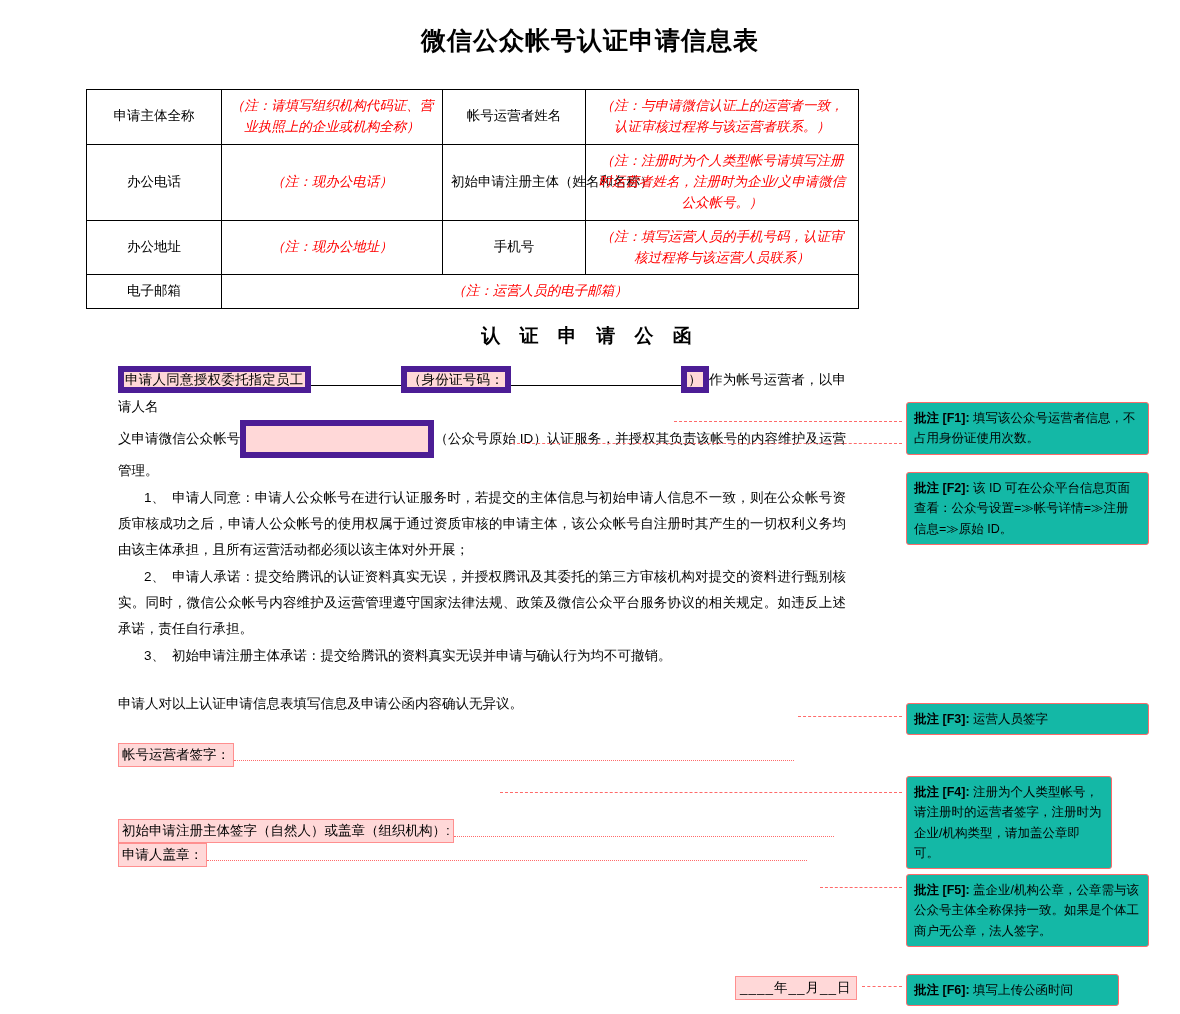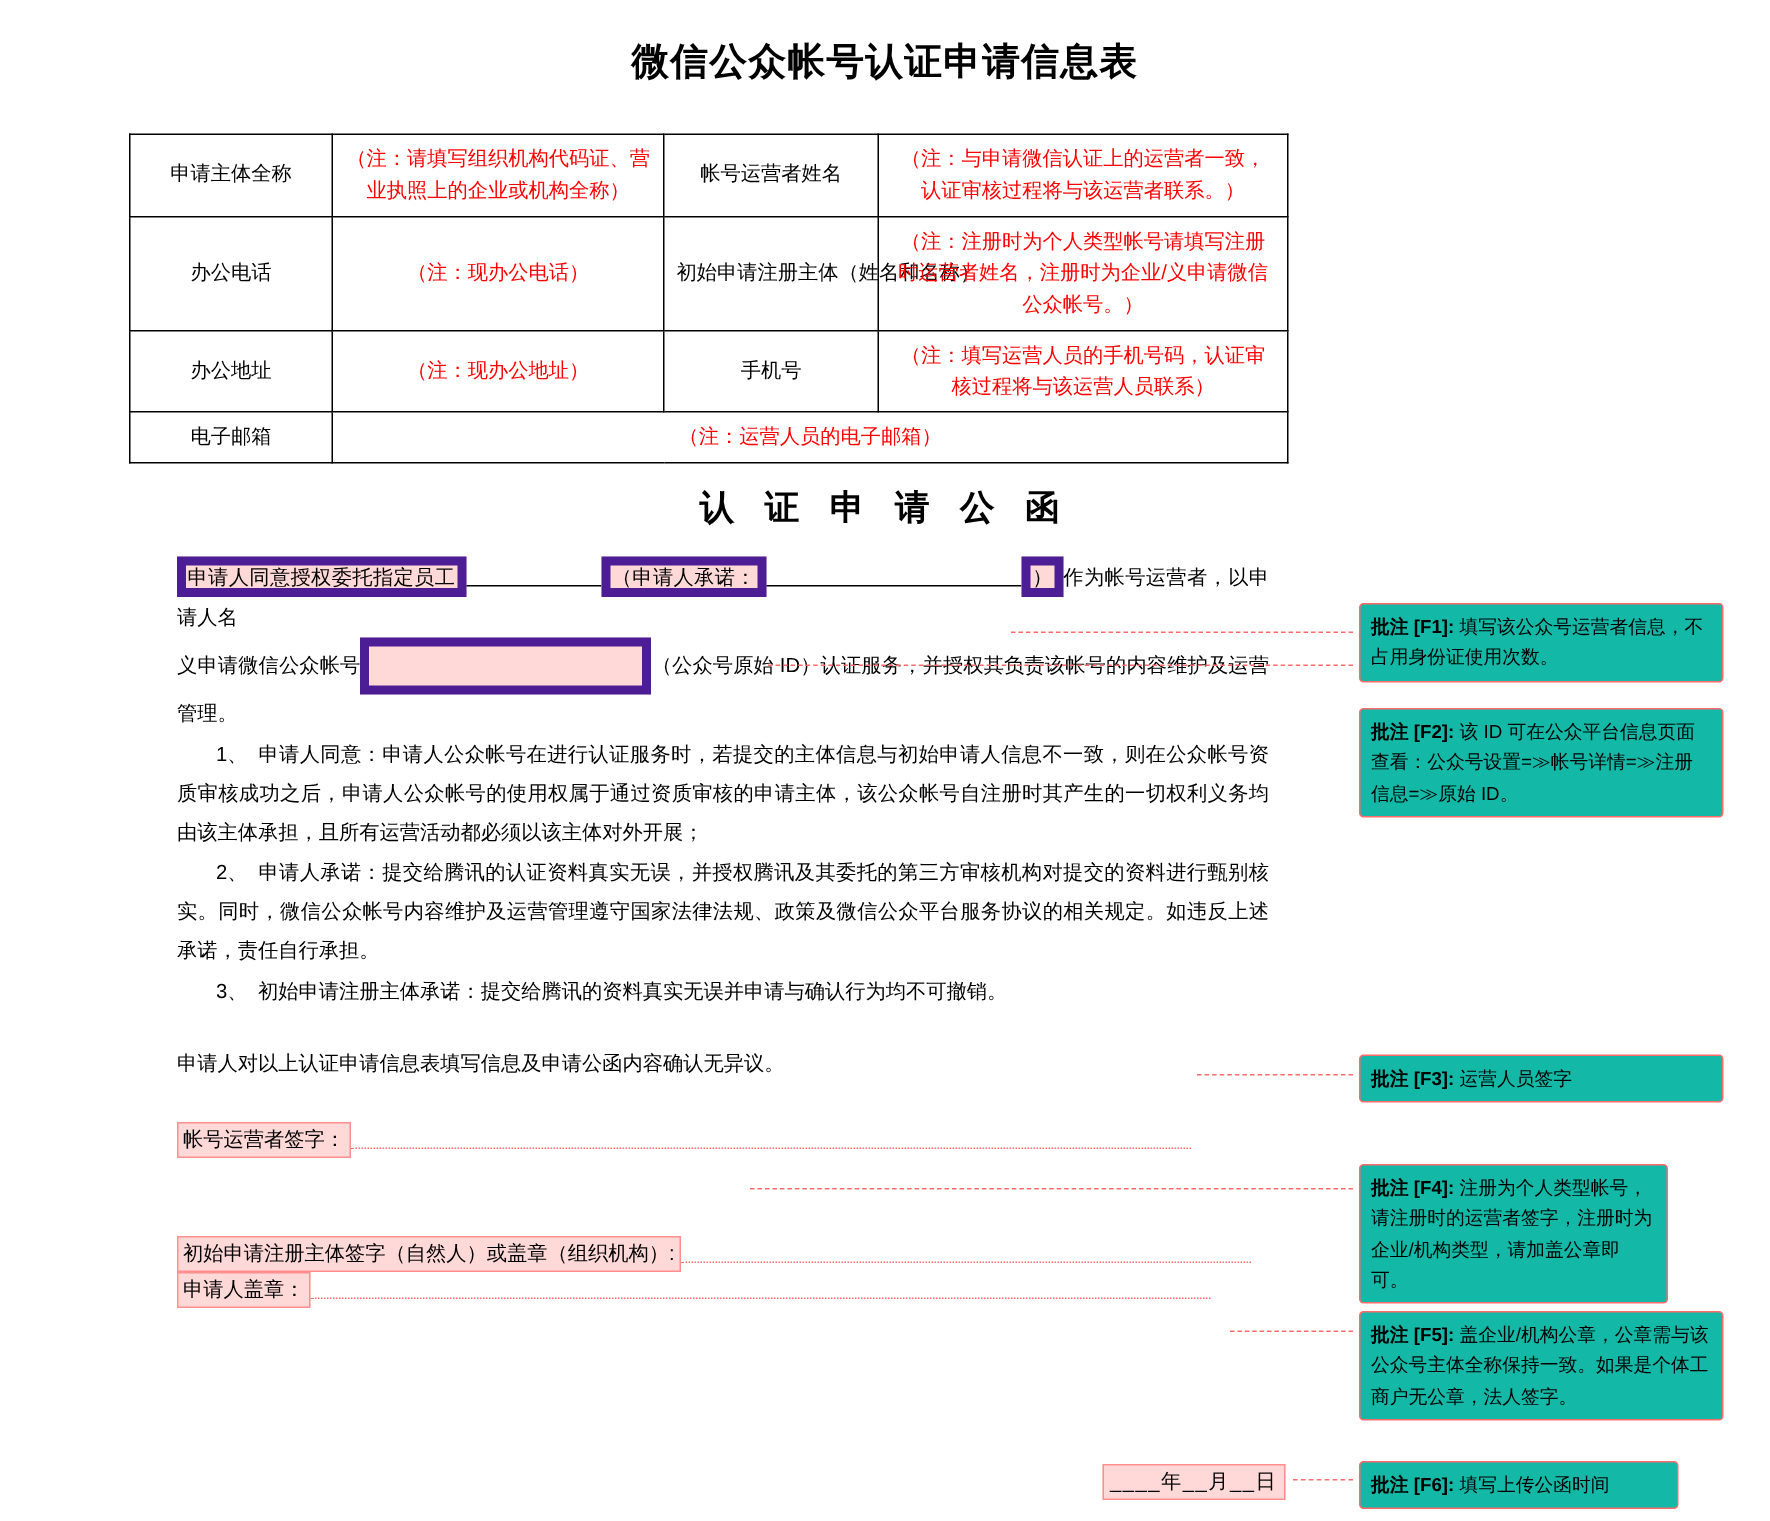--- a/index.html
+++ b/index.html
@@ -44,25 +44,26 @@
     line-height: 1.55;
   }
   .lbl {
     text-align: center;
     color: #000000;
     white-space: nowrap;
   }
   .note {
     color: #ff0000;
     text-align: center;
+    font-style: italic;
   }
   
   .section-title {
     text-align: center;
-    font-size: 23px;
+    font-size: 19px;
     font-weight: bold;
     letter-spacing: 7px;
     margin: 14px 0 0 0;
     padding-left: 0;
   }
   
   .body-wrap {
     position: relative;
     margin: 18px 0 0 0;
     padding: 0 0 0 0;
@@ -182,21 +183,21 @@
         <td class="lbl">电子邮箱</td>
         <td class="note" colspan="3">（注：运营人员的电子邮箱）</td>
       </tr>
     </tbody>
   </table>
 
   <h2 class="section-title">认 证 申 请 公 函</h2>
 
   <div class="body-wrap">
 
-    <p class="para" style="margin-top:14px;"><span class="hl">申请人同意授权委托指定员工</span><span class="blank-field" style="width:90px"></span><span class="hl">（申请人承诺：</span><span class="blank-field" style="width:170px"></span><span class="hl">）</span><span>作为帐号运营者，以申请人名</span></p>
+    <p class="para" style="margin-top:14px;"><span class="hl">申请人同意授权委托指定员工</span><span class="blank-field" style="width:90px"></span><span class="hl">（身份证号码：</span><span class="blank-field" style="width:170px"></span><span class="hl">）</span><span>作为帐号运营者，以申请人名</span></p>
 
     <p class="para"><span>义申请微信公众帐号</span><span class="hl" style="display:inline-block;width:180px;">&nbsp;</span><span>（公众号原始 ID）</span><span>认证服务，并授权其负责该帐号的内容维护及运营管理。</span></p>
 
     <p class="num-item"><span class="num">1、</span><span>申请人同意：申请人公众帐号在进行认证服务时，若提交的主体信息与初始申请人信息不一致，则在公众帐号资质审核成功之后，申请人公众帐号的使用权属于通过资质审核的申请主体，该公众帐号自注册时其产生的一切权利义务均由该主体承担，且所有运营活动都必须以该主体对外开展；</span></p>
 
     <p class="num-item"><span class="num">2、</span><span>申请人承诺：提交给腾讯的认证资料真实无误，并授权腾讯及其委托的第三方审核机构对提交的资料进行甄别核实。同时，微信公众帐号内容维护及运营管理遵守国家法律法规、政策及微信公众平台服务协议的相关规定。如违反上述承诺，责任自行承担。</span></p>
 
     <p class="num-item"><span class="num">3、</span><span>初始申请注册主体承诺：提交给腾讯的资料真实无误并申请与确认行为均不可撤销。</span></p>
 
     <p class="para" style="margin-top:22px;">申请人对以上认证申请信息表填写信息及申请公函内容确认无异议。</p>

